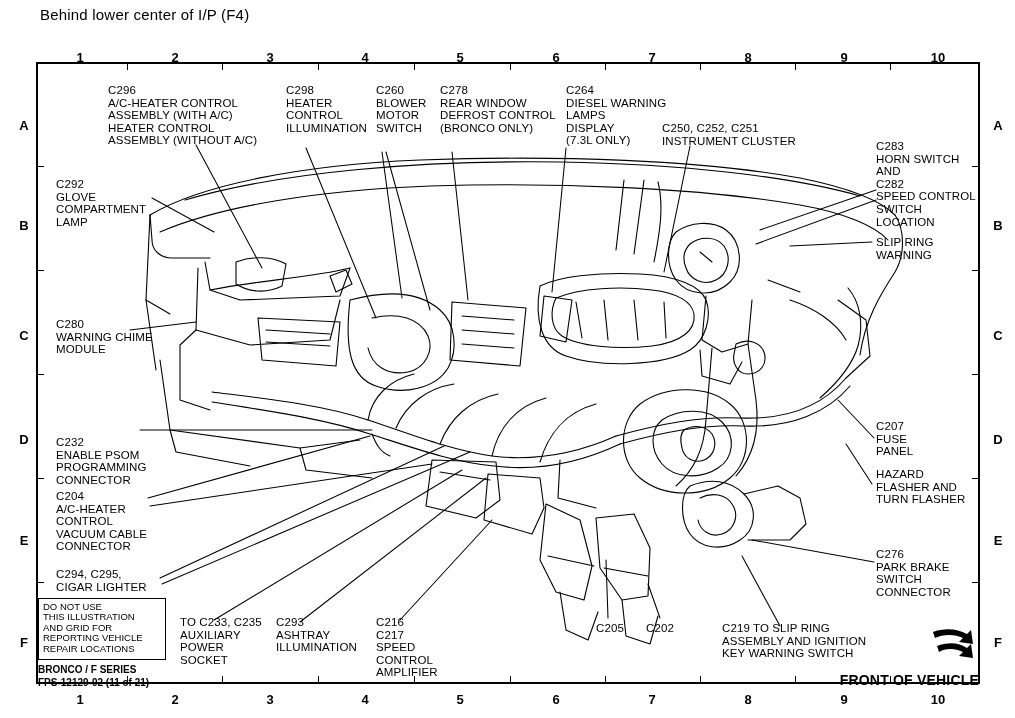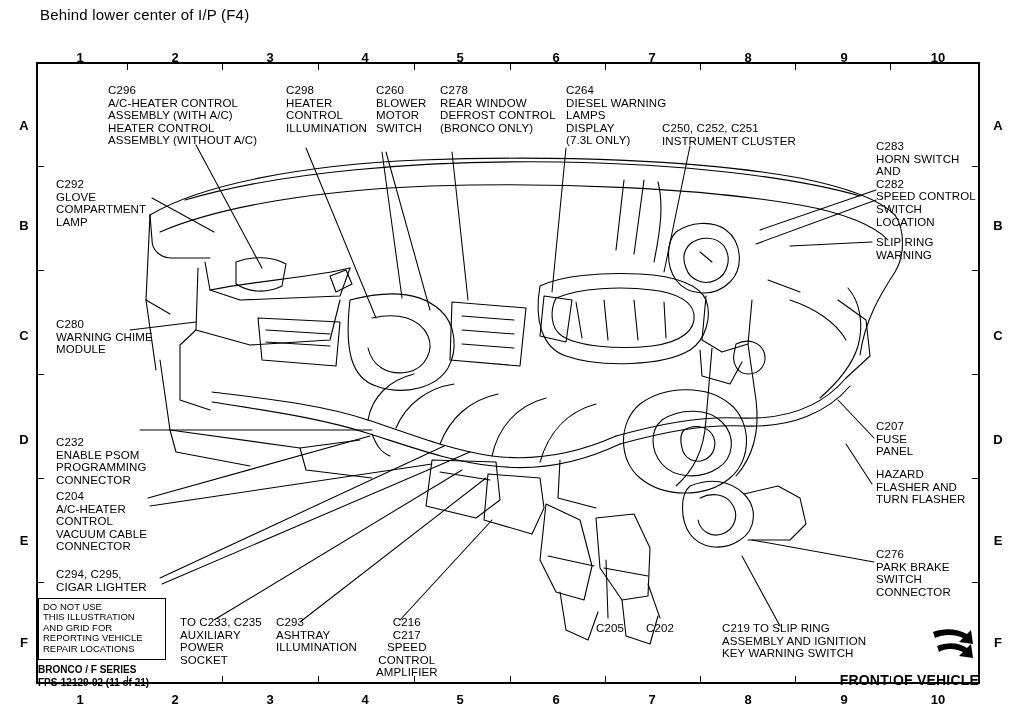--- a/index.html
+++ b/index.html
@@ -397,21 +397,21 @@
 CONNECTOR</div>
   <div class="lbl" style="left:56px;  top:568px;">C294, C295,
 CIGAR LIGHTER</div>
   <div class="lbl" style="left:180px; top:616px;">TO C233, C235
 AUXILIARY
 POWER
 SOCKET</div>
   <div class="lbl" style="left:276px; top:616px;">C293
 ASHTRAY
 ILLUMINATION</div>
-  <div class="lbl" style="left:376px; top:616px;text-align:center;">C216
+  <div class="lbl" style="left:376px; top:616px;">C216
 C217
 SPEED
 CONTROL
 AMPLIFIER</div>
   <div class="lbl" style="left:596px; top:622px;">C205</div>
   <div class="lbl" style="left:646px; top:622px;">C202</div>
   <div class="lbl" style="left:722px; top:622px;">C219 TO SLIP RING
 ASSEMBLY AND IGNITION
 KEY WARNING SWITCH</div>
   <div class="lbl" style="left:876px; top:420px;">C207

